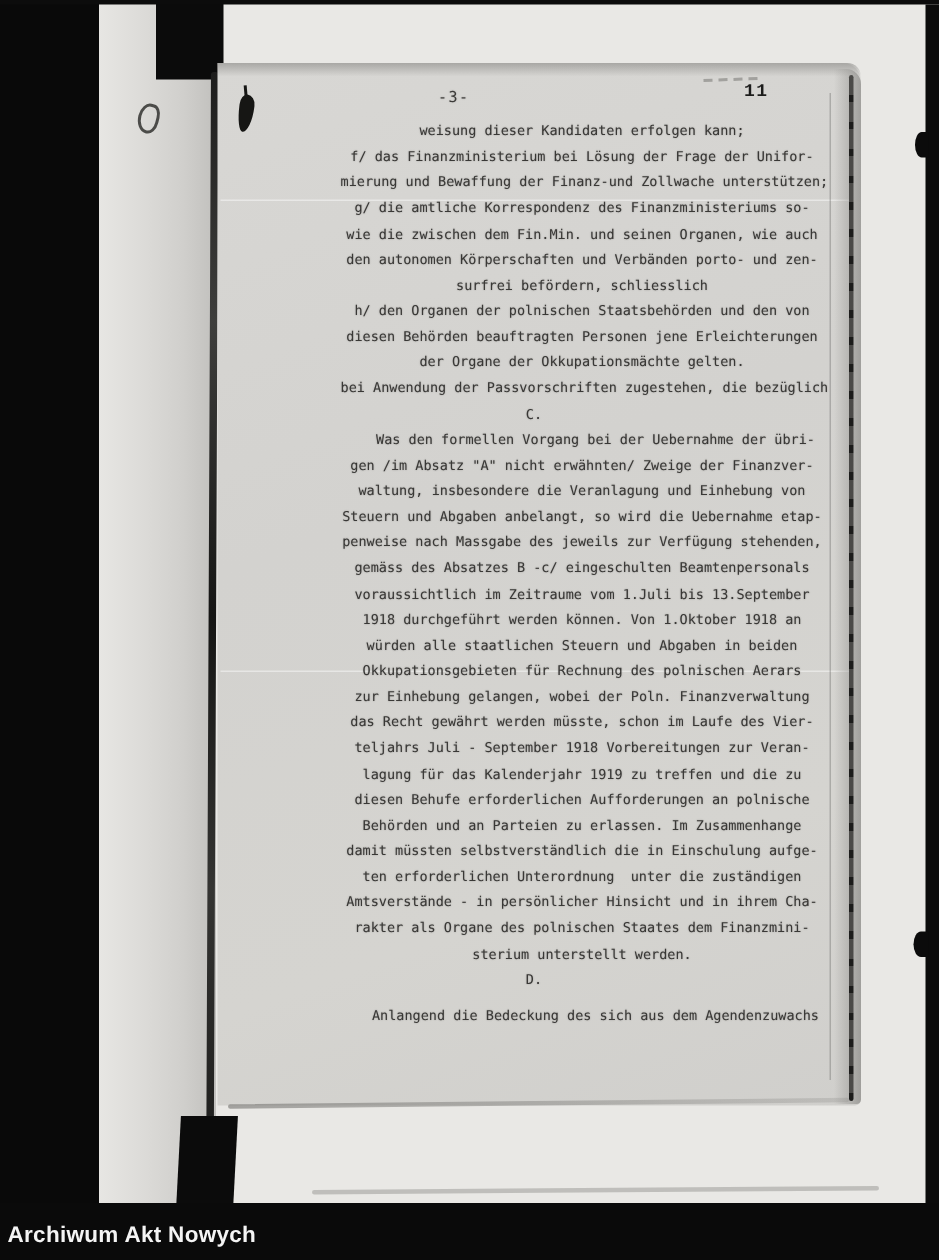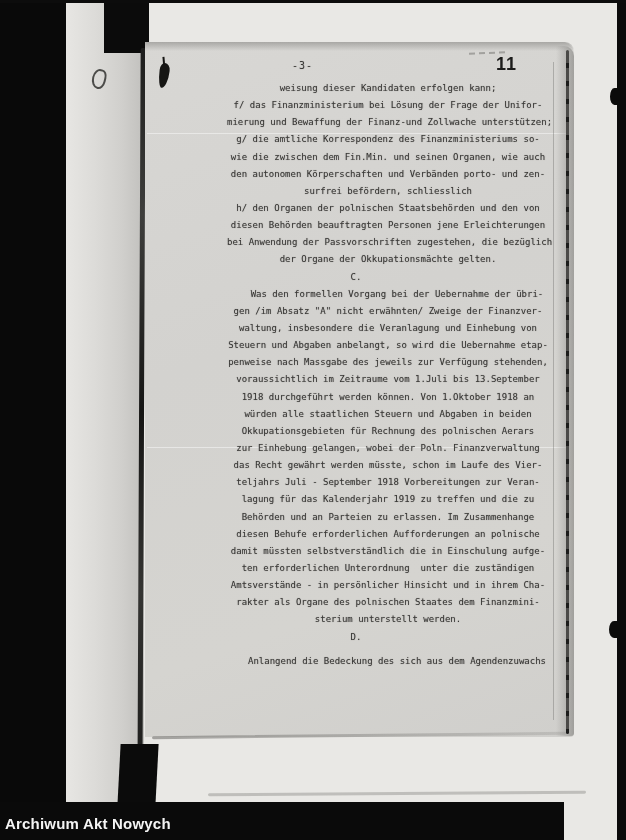--- a/index.html
+++ b/index.html
@@ -61,22 +61,22 @@
   .backing-edge { left:208px; top:792px; width:378px; height:3px;
     background:rgba(140,139,136,.45); transform:rotate(-0.4deg); border-radius:2px; }
   .bottom-blob { left:119px; top:744px; width:38px; height:62px; background:#0b0b0b; transform:skewX(-3deg); }
 
   
   .header-num {
     left:292px; top:60px; font-size:10px; letter-spacing:1px; color:#3c3b39;
     text-shadow:0 0 1px rgba(60,59,57,.4);
   }
   .corner-num {
-    left:496px; top:54px; font-family:Liberation Sans, sans-serif; font-weight:bold;
-    font-size:18px; color:#1c1c1b; letter-spacing:1px;
+    left:496px; top:54px; font-family:Liberation Mono, monospace; font-weight:bold;
+    font-size:12px; color:#1c1c1b; letter-spacing:1px;
   }
   .smudge { left:469px; top:52px; width:36px; height:0; border-top:2px dashed rgba(110,109,106,.5); transform:rotate(-2deg); }
 
   
   .text-block { left:227px; top:80px; width:322px; }
   .textline {
     height:17.15px; line-height:17.15px; font-size:9px; white-space:pre;
     color:#393836; text-shadow:0 0 1px rgba(55,54,52,.45); letter-spacing:0;text-align:center;
   }
   .textline.center { text-align:center; padding-right:64px; }
@@ -85,21 +85,21 @@
 
   
   .ink-o { left:92px; top:69px; width:10px; height:16px; border:2px solid rgba(40,40,38,.8);
     border-radius:55% 45% 50% 60%; transform:rotate(14deg); }
   .ink-drop { left:159px; top:63px; width:10px; height:25px; background:#161614;
     border-radius:45% 55% 60% 40% / 28% 28% 68% 68%; transform:rotate(7deg); }
   .ink-drop::before { content:""; position:absolute; left:2px; top:-6px; width:2px; height:8px;
     background:#161614; transform:rotate(-12deg); }
 
   
-  .footer-bar { left:0; top:802px; width:564px; height:38px; background:#0a0a0a; }
+  .footer-bar { left:0; top:802px; width:626px; height:38px; background:#0a0a0a; }
   .footer-text {
     position:absolute; left:5px; top:13px;
     font-family:"Liberation Sans", sans-serif; font-weight:bold; font-size:15px;
     color:#f4f4f4; letter-spacing:0.2px;
   }
 </style>
 </head>
 <body>
 
 <div class="stage">
@@ -126,38 +126,39 @@
   <div id="text-block" class="abs text-block">
       <div class="textline">weisung dieser Kandidaten erfolgen kann;</div>
       <div class="textline">f/ das Finanzministerium bei Lösung der Frage der Unifor-</div>
       <div class="textline">mierung und Bewaffung der Finanz-und Zollwache unterstützen;</div>
       <div class="textline">g/ die amtliche Korrespondenz des Finanzministeriums so-</div>
       <div class="textline">wie die zwischen dem Fin.Min. und seinen Organen, wie auch</div>
       <div class="textline">den autonomen Körperschaften und Verbänden porto- und zen-</div>
       <div class="textline">surfrei befördern, schliesslich</div>
       <div class="textline">h/ den Organen der polnischen Staatsbehörden und den von</div>
       <div class="textline">diesen Behörden beauftragten Personen jene Erleichterungen</div>
+      <div class="textline">der Organe der Okkupationsmächte gelten.</div>
       <div class="textline">bei Anwendung der Passvorschriften zugestehen, die bezüglich</div>
-      <div class="textline">der Organe der Okkupationsmächte gelten.</div>
       <div class="textline center">C.</div>
       <div class="textline indent">Was den formellen Vorgang bei der Uebernahme der übri-</div>
       <div class="textline">gen /im Absatz "A" nicht erwähnten/ Zweige der Finanzver-</div>
       <div class="textline">waltung, insbesondere die Veranlagung und Einhebung von</div>
       <div class="textline">Steuern und Abgaben anbelangt, so wird die Uebernahme etap-</div>
       <div class="textline">penweise nach Massgabe des jeweils zur Verfügung stehenden,</div>
+      <div class="textline">gemäss des Absatzes B -c/ eingeschulten Beamtenpersonals</div>
       <div class="textline">voraussichtlich im Zeitraume vom 1.Juli bis 13.September</div>
       <div class="textline">1918 durchgeführt werden können. Von 1.Oktober 1918 an</div>
       <div class="textline">würden alle staatlichen Steuern und Abgaben in beiden</div>
       <div class="textline">Okkupationsgebieten für Rechnung des polnischen Aerars</div>
       <div class="textline">zur Einhebung gelangen, wobei der Poln. Finanzverwaltung</div>
       <div class="textline">das Recht gewährt werden müsste, schon im Laufe des Vier-</div>
       <div class="textline">teljahrs Juli - September 1918 Vorbereitungen zur Veran-</div>
       <div class="textline">lagung für das Kalenderjahr 1919 zu treffen und die zu</div>
+      <div class="textline">diesen Behufe erforderlichen Aufforderungen an polnische</div>
       <div class="textline">Behörden und an Parteien zu erlassen. Im Zusammenhange</div>
-      <div class="textline">diesen Behufe erforderlichen Aufforderungen an polnische</div>
       <div class="textline">damit müssten selbstverständlich die in Einschulung aufge-</div>
       <div class="textline">ten erforderlichen Unterordnung  unter die zuständigen</div>
       <div class="textline">Amtsverstände - in persönlicher Hinsicht und in ihrem Cha-</div>
       <div class="textline">rakter als Organe des polnischen Staates dem Finanzmini-</div>
       <div class="textline">sterium unterstellt werden.</div>
       <div class="textline center">D.</div>
       <div class="textline indent gap">Anlangend die Bedeckung des sich aus dem Agendenzuwachs</div>
     </div>
 
   <div class="abs ink-o"></div>

